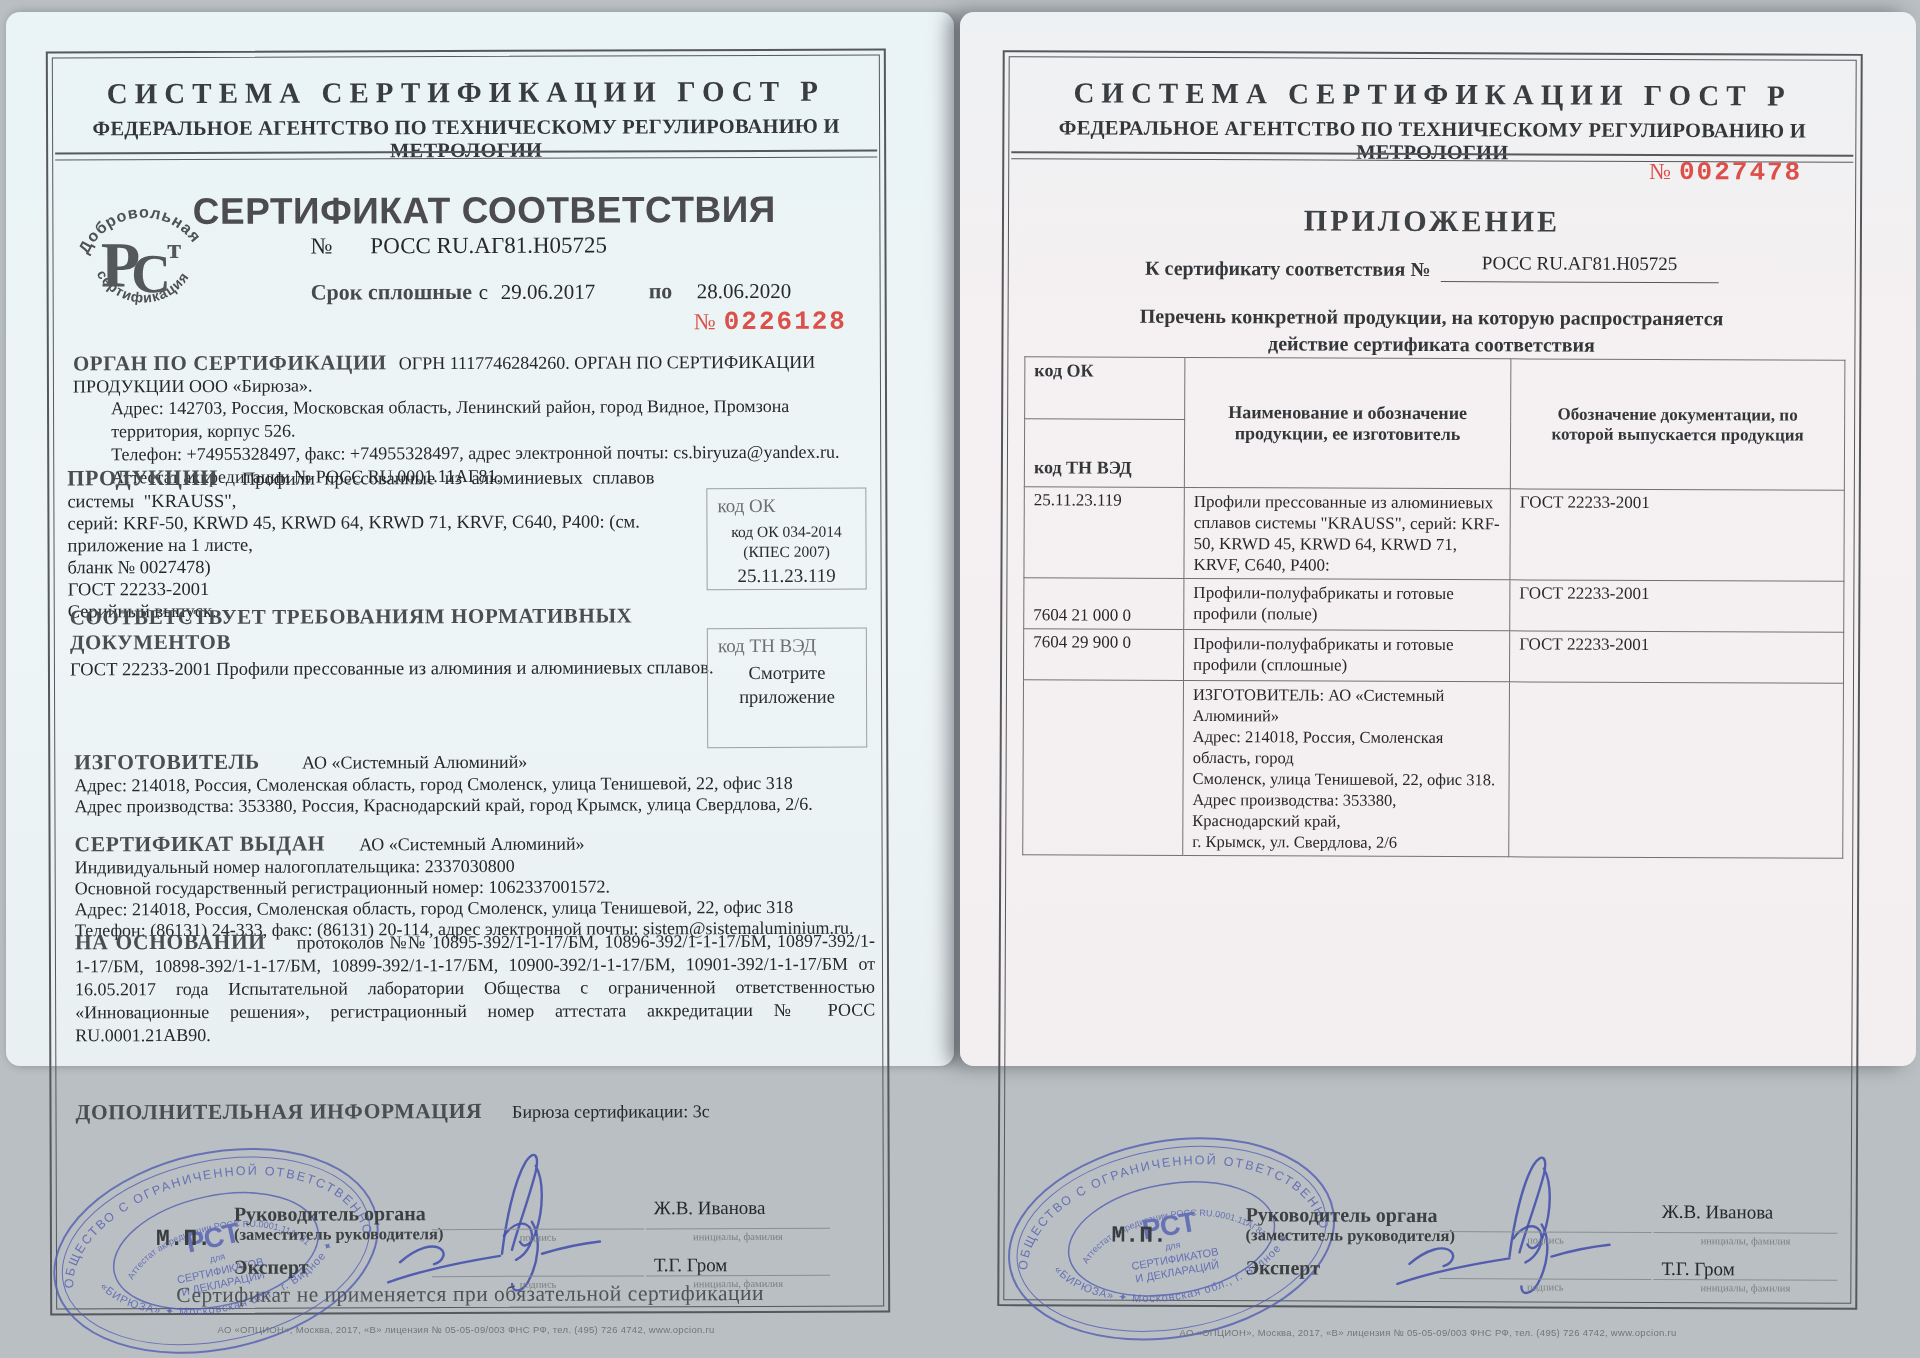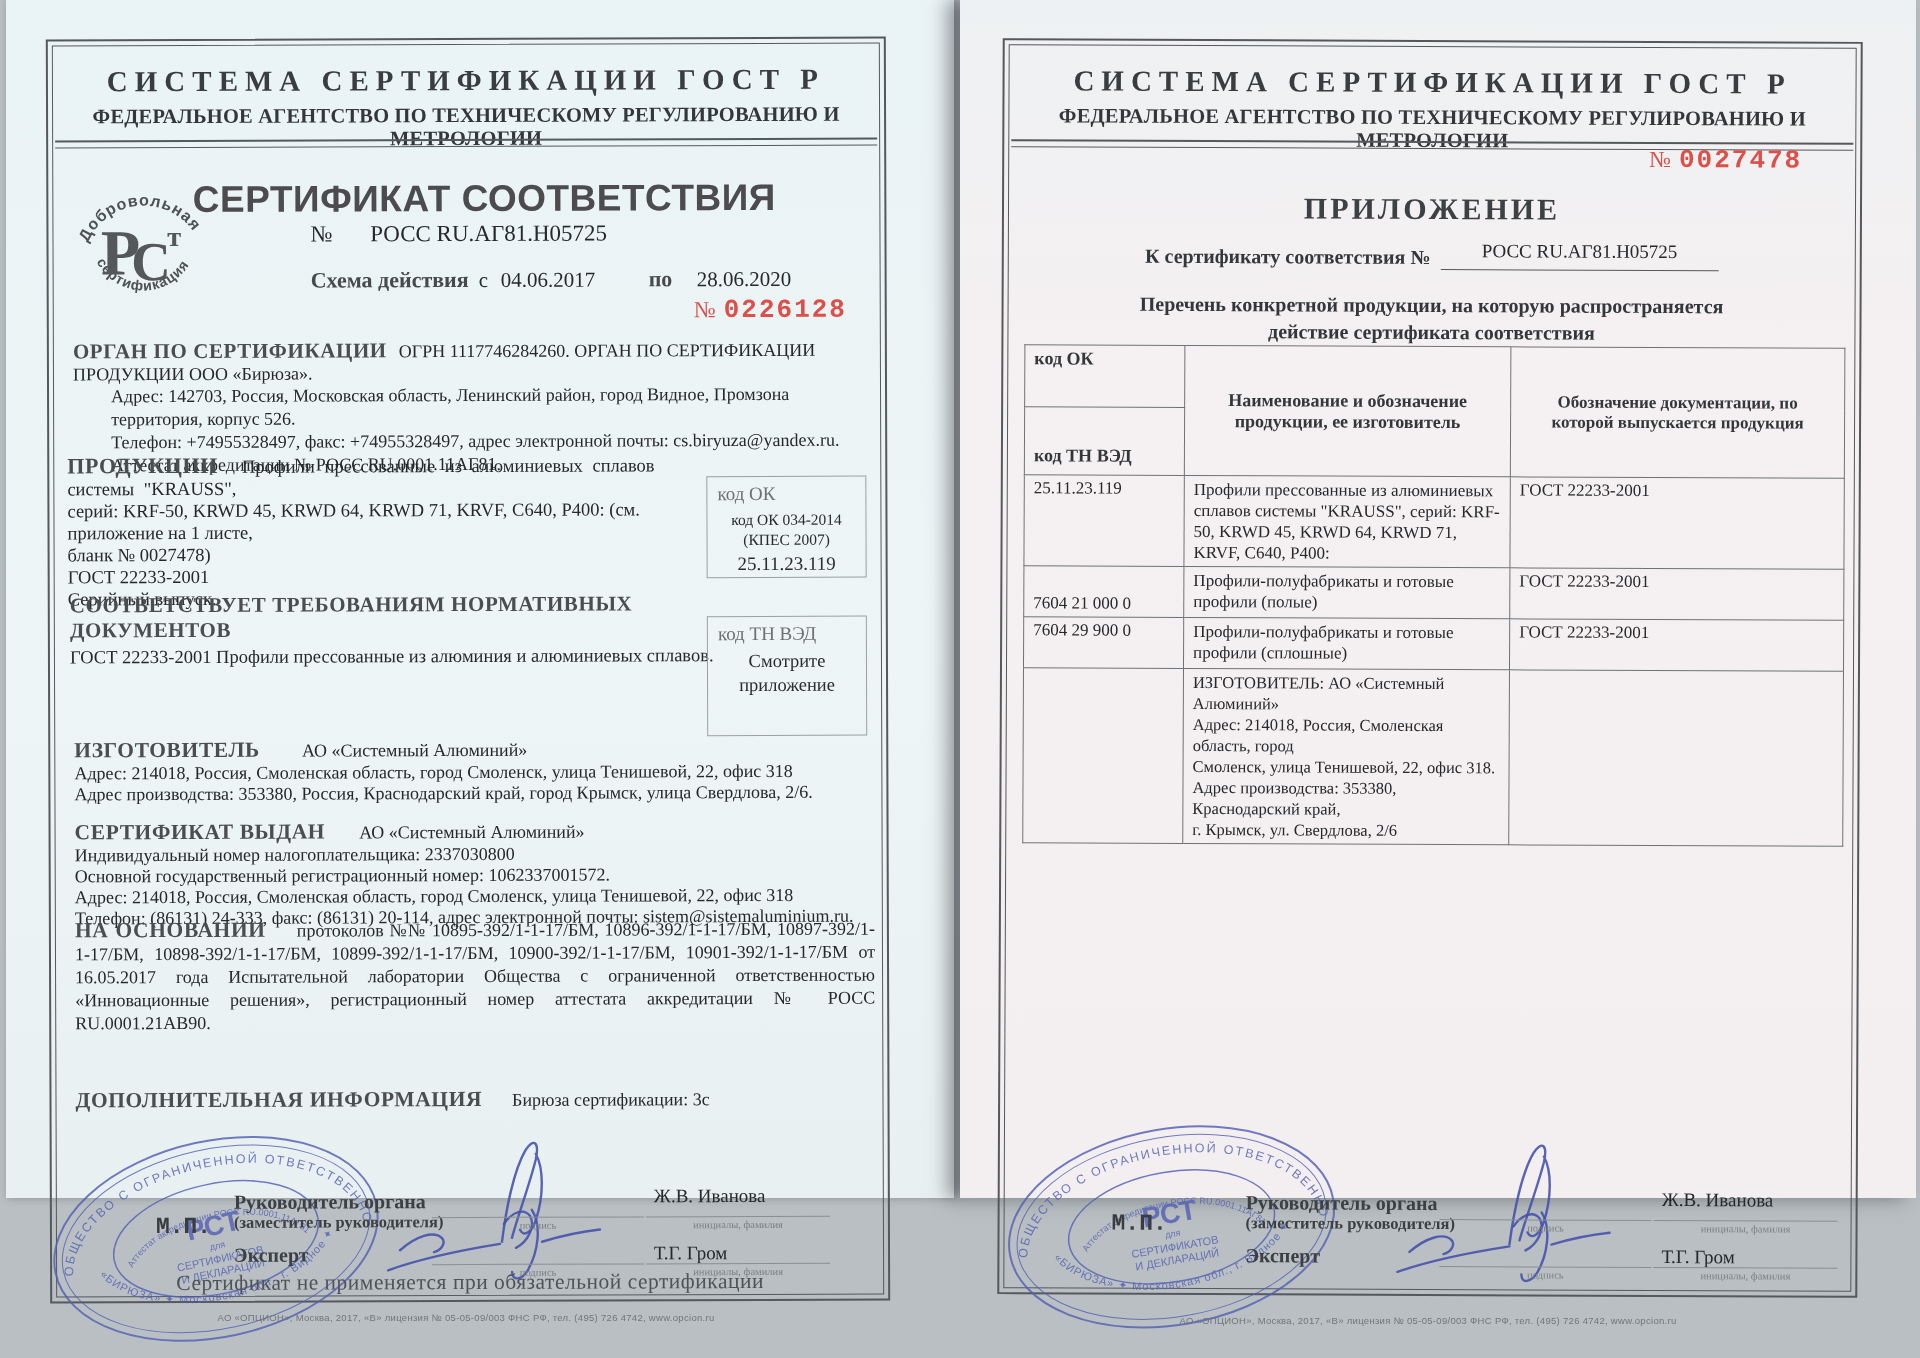--- a/index.html
+++ b/index.html
@@ -1,18 +1,18 @@
 <!DOCTYPE html>
 <html><head>
 <meta charset="utf-8">
 <style>
   html,body{margin:0;padding:0;}
   body{width:1920px;height:1358px;position:relative;overflow:hidden;
        background:#b9bfc2;font-family:"Liberation Serif",serif;color:#26282b;}
-  .sheet{position:absolute;top:0;height:1198px;}
+  .sheet{position:absolute;top:12px;height:1054px;border-radius:14px;}
   .sheet.left{left:6px;width:948px;
      background:linear-gradient(180deg,#eaf3f5 0%,#edf5f6 55%,#e8f0f1 100%);
      box-shadow:2px 0 8px rgba(50,55,60,.35);}
   .sheet.right{left:960px;width:956px;
      background:linear-gradient(180deg,#eef1f3 0%,#f5f0f1 30%,#f3eef0 100%);
      box-shadow:-12px 0 18px rgba(45,50,58,.5);}
   .bbox{position:absolute;border:2px solid #55585c;outline:1px solid #55585c;outline-offset:-7px;}
   .bbox.bleft{left:42px;top:38px;width:836px;height:1260px;transform:rotate(-0.2deg);}
   .bbox.bright{left:40px;top:40px;width:856px;height:1252px;transform:rotate(0.25deg);}
   .hdr{position:absolute;left:0;right:0;top:0;text-align:center;}
@@ -90,23 +90,23 @@
     </svg>
 
     <div class="cert-title abs" style="left:130px;top:138px;width:612px;">СЕРТИФИКАТ СООТВЕТСТВИЯ</div>
 
     <div class="abs" style="left:262px;top:181px;font-size:23px;">
       <span>№</span>
       <span style="margin-left:32px;">РОСС RU.АГ81.Н05725</span>
     </div>
 
     <div>
-      <span class="abs" style="left:262px;top:227px;font-weight:bold;font-size:22px;color:#474a4d;">Схема действия</span>
+      <span class="abs" style="left:262px;top:227px;font-weight:bold;font-size:22px;color:#474a4d;">Срок сплошные</span>
       <span class="abs" style="left:430px;top:228px;font-size:21px;">с</span>
-      <span class="abs" style="left:452px;top:228px;font-size:21px;">04.06.2017</span>
+      <span class="abs" style="left:452px;top:228px;font-size:21px;">29.06.2017</span>
       <span class="abs" style="left:600px;top:227px;font-weight:bold;font-size:22px;color:#474a4d;">по</span>
       <span class="abs" style="left:648px;top:228px;font-size:21px;">28.06.2020</span>
     </div>
 
     <div class="abs" style="left:645px;top:256px;white-space:nowrap;">
       <span class="red-num-label">№</span><span class="red-digits">0226128</span>
     </div>
 
     <div class="abs" style="left:24px;top:298px;width:806px;">
       <div>

